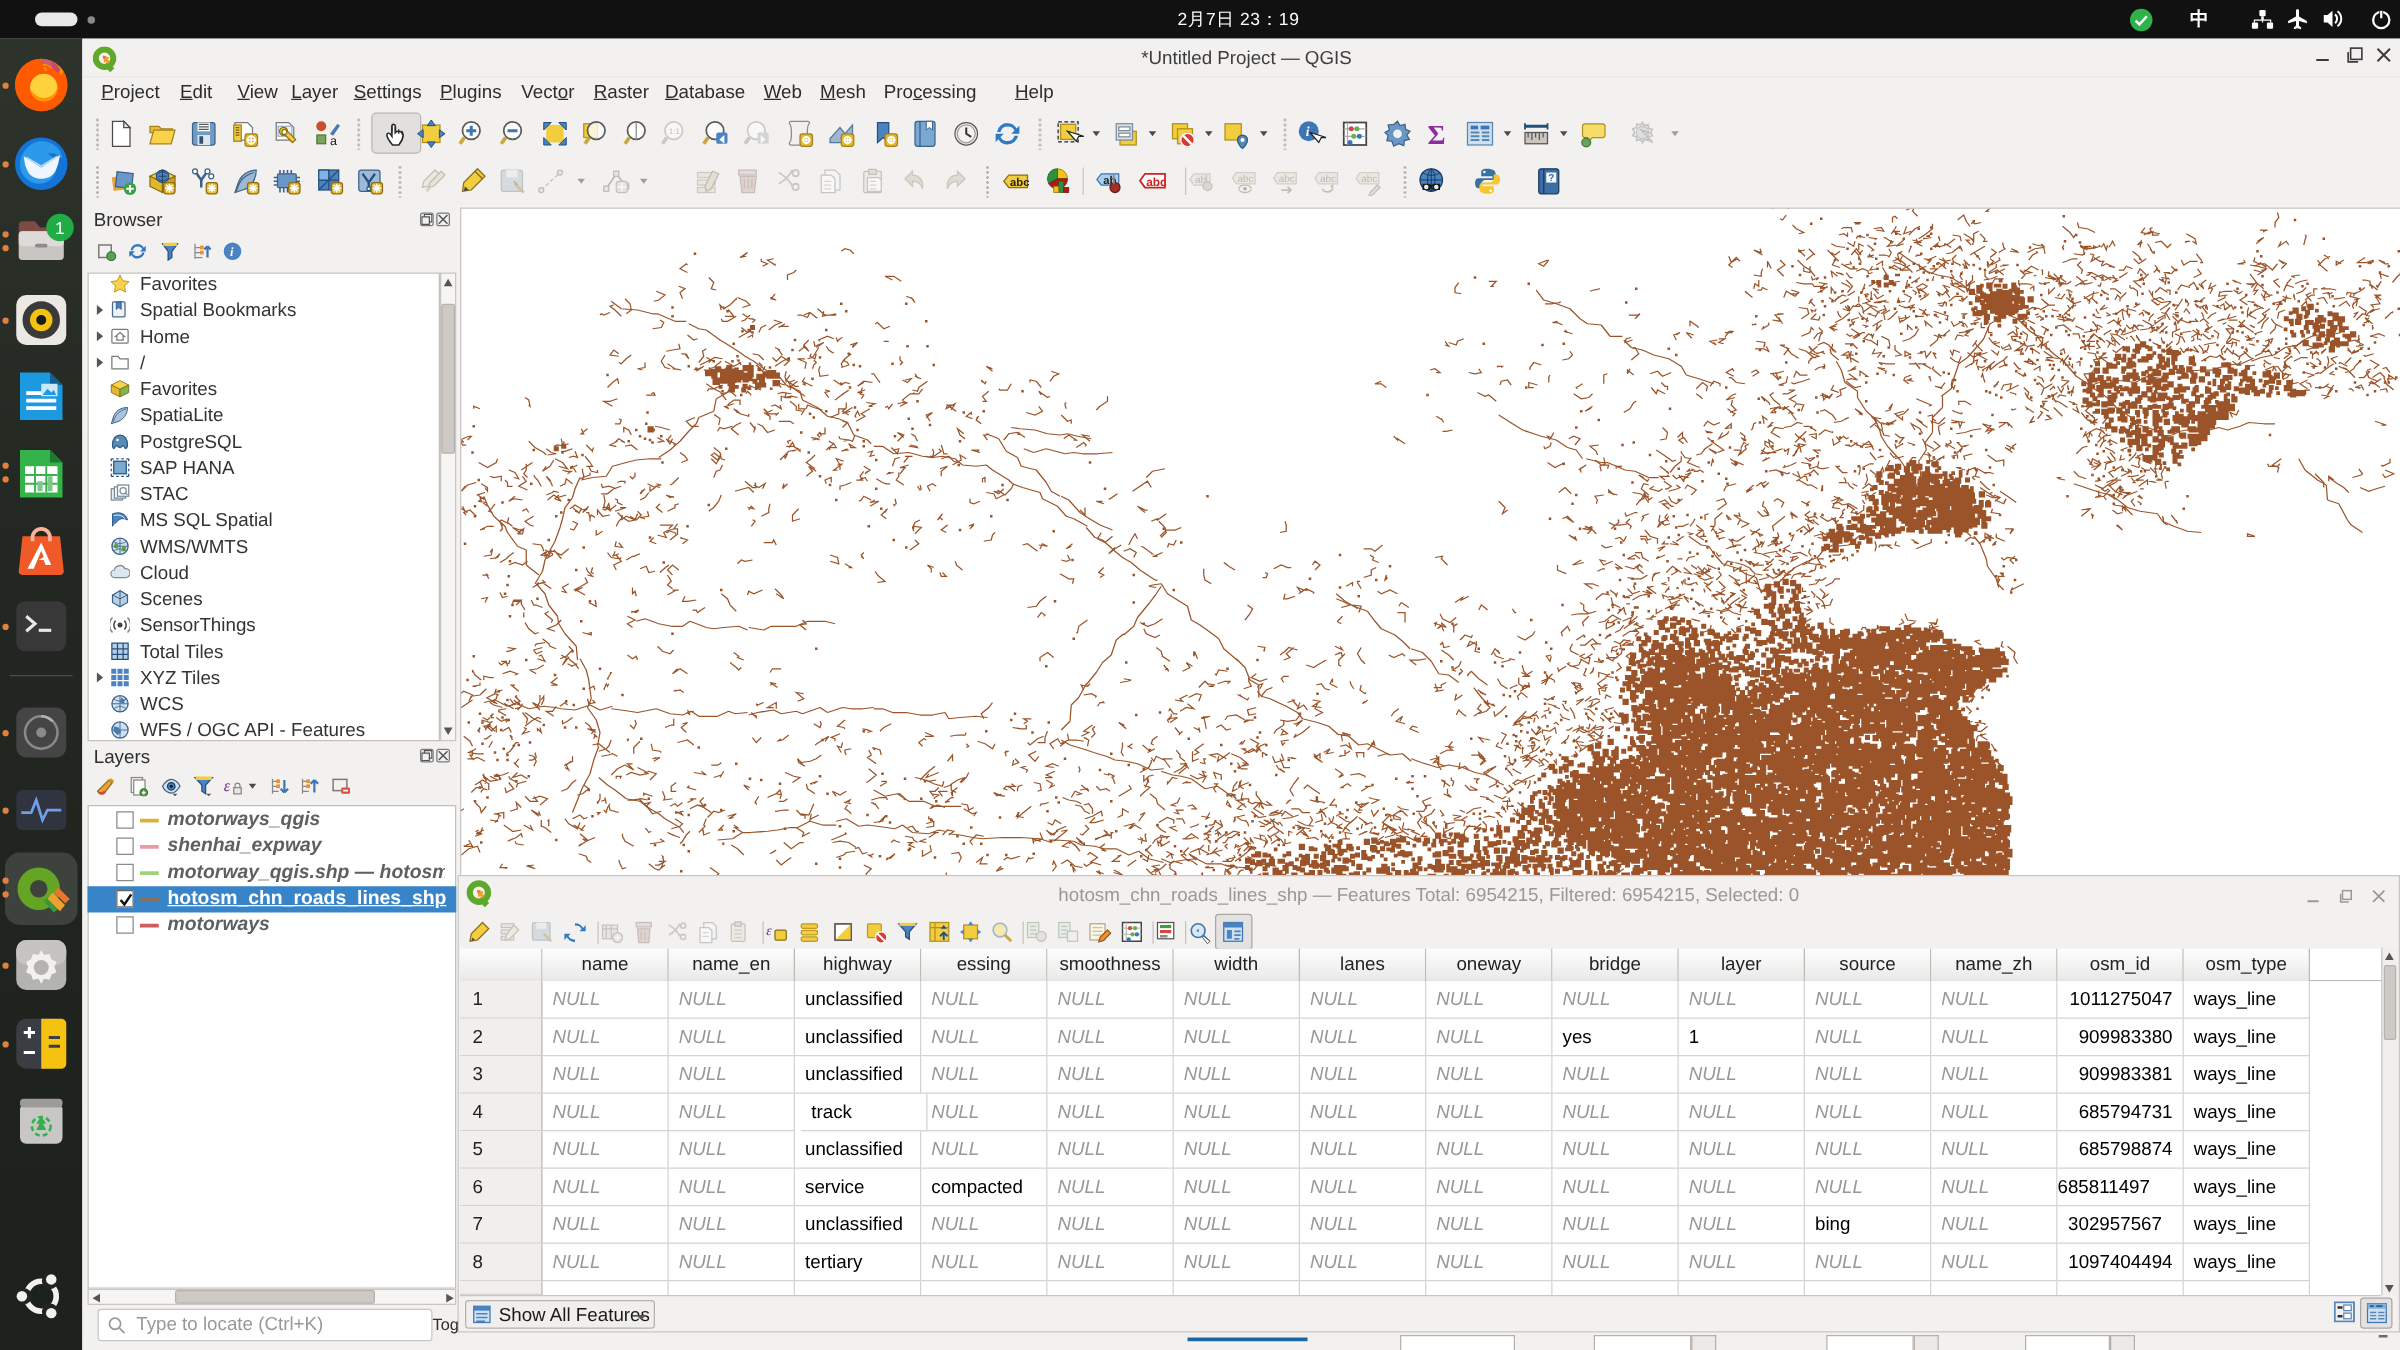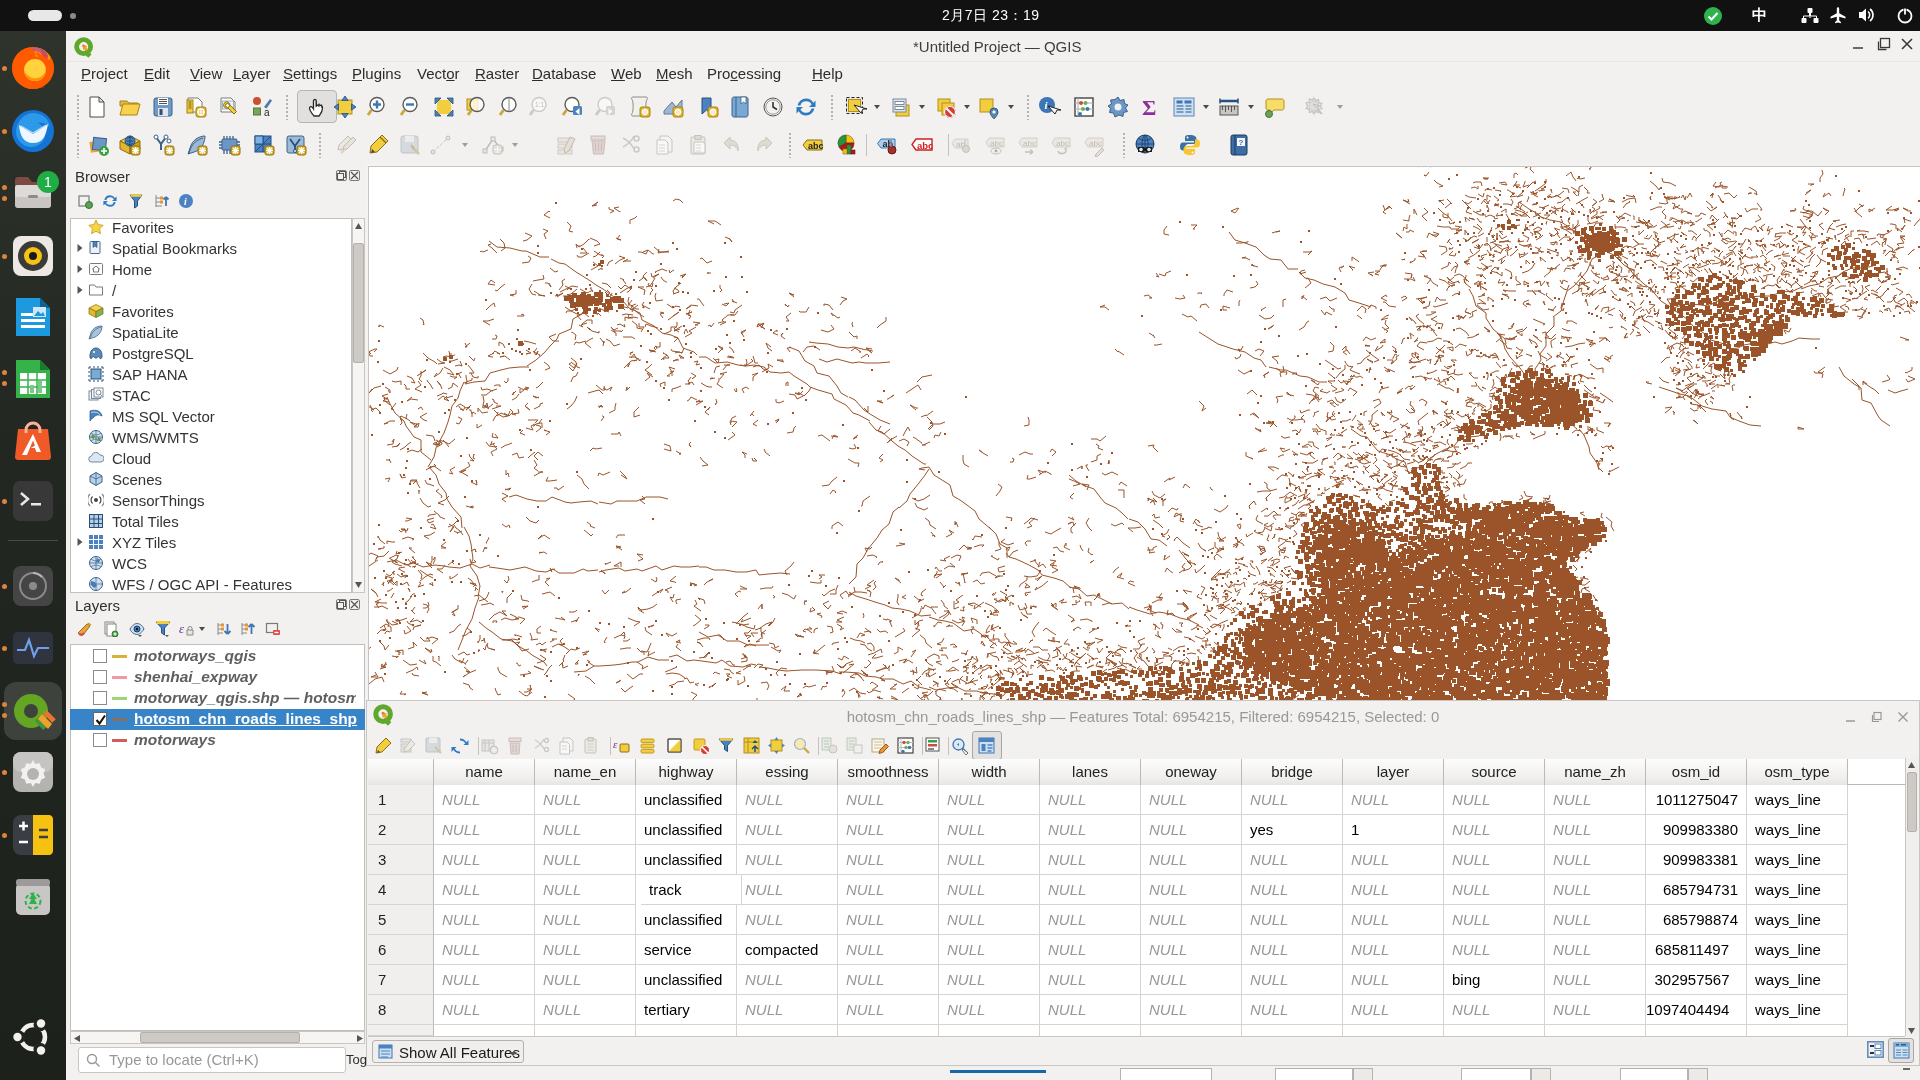--- a/index.html
+++ b/index.html
@@ -744,21 +744,21 @@
         <rect x="3.5" y="2.5" width="9" height="9" fill="#f6f8fa" stroke="#7a8a98"></rect>
         <rect x="6" y="1" width="9" height="9" fill="#fff" stroke="#7a8a98"></rect>
         <circle cx="10.5" cy="5.5" r="2.5" fill="none" stroke="#7a8a98"></circle>
         <path d="M12 7l2 2" stroke="#7a8a98"></path>
       </svg>
 <div class="trow" style="left:112px;top:387px">STAC</div>
 <svg class="icon16" style="left:88px;top:408px">
         <path d="M2 3c6-2 11 0 12 5-4-2-6-1-8 1S3 11 2 13z" fill="#4a82c2" stroke="#24507e" stroke-width=".7"></path>
         <path d="M3 4.5c4-1.2 7 0 9 2.5" stroke="#fff" stroke-width=".7" fill="none"></path>
       </svg>
-<div class="trow" style="left:112px;top:408px">MS SQL Vector</div>
+<div class="trow" style="left:112px;top:408px">MS SQL Spatial</div>
 <svg class="icon16" style="left:88px;top:429px">
         <circle cx="8" cy="8" r="6.5" fill="#cfe0f0" stroke="#3c6288"></circle>
         <path d="M8 1.5v13M1.5 8h13M3 4c3 2.5 7 2.5 10 0M3 12c3-2.5 7-2.5 10 0" stroke="#3c6288" stroke-width=".7" fill="none"></path>
         <path d="M4 5l3 2-1 3-3-1z" fill="#5a9a4a"></path>
         <path d="M10 8l3 1-1 3h-3z" fill="#5a9a4a"></path>
       </svg>
 <div class="trow" style="left:112px;top:429px">WMS/WMTS</div>
 <svg class="icon16" style="left:88px;top:450px">
         <path d="M4 12a3 3 0 01-.5-6A4.5 4.5 0 0112 5a3.5 3.5 0 011 7z" fill="#dce6ee" stroke="#7a8a98"></path>
       </svg>
@@ -1164,21 +1164,21 @@
 <div class="cell" style="left:636px;top:935px;width:101px">service</div>
 <div class="cell" style="left:737px;top:935px;width:101px">compacted</div>
 <div class="cell null" style="left:838px;top:935px;width:101px">NULL</div>
 <div class="cell null" style="left:939px;top:935px;width:101px">NULL</div>
 <div class="cell null" style="left:1040px;top:935px;width:101px">NULL</div>
 <div class="cell null" style="left:1141px;top:935px;width:101px">NULL</div>
 <div class="cell null" style="left:1242px;top:935px;width:101px">NULL</div>
 <div class="cell null" style="left:1343px;top:935px;width:101px">NULL</div>
 <div class="cell null" style="left:1444px;top:935px;width:101px">NULL</div>
 <div class="cell null" style="left:1545px;top:935px;width:101px">NULL</div>
-<div class="cell" style="left:1646px;top:935px;width:101px;text-align:center;padding-right:8px;padding-left:0">685811497</div>
+<div class="cell" style="left:1646px;top:935px;width:101px;text-align:left;padding-right:8px;padding-left:0">685811497</div>
 <div class="cell" style="left:1747px;top:935px;width:101px">ways_line</div>
 <div class="rnum" style="top:965px;height:30px">7</div>
 <div class="cell null" style="left:434px;top:965px;width:101px">NULL</div>
 <div class="cell null" style="left:535px;top:965px;width:101px">NULL</div>
 <div class="cell" style="left:636px;top:965px;width:101px">unclassified</div>
 <div class="cell null" style="left:737px;top:965px;width:101px">NULL</div>
 <div class="cell null" style="left:838px;top:965px;width:101px">NULL</div>
 <div class="cell null" style="left:939px;top:965px;width:101px">NULL</div>
 <div class="cell null" style="left:1040px;top:965px;width:101px">NULL</div>
 <div class="cell null" style="left:1141px;top:965px;width:101px">NULL</div>
@@ -1194,21 +1194,21 @@
 <div class="cell" style="left:636px;top:995px;width:101px">tertiary</div>
 <div class="cell null" style="left:737px;top:995px;width:101px">NULL</div>
 <div class="cell null" style="left:838px;top:995px;width:101px">NULL</div>
 <div class="cell null" style="left:939px;top:995px;width:101px">NULL</div>
 <div class="cell null" style="left:1040px;top:995px;width:101px">NULL</div>
 <div class="cell null" style="left:1141px;top:995px;width:101px">NULL</div>
 <div class="cell null" style="left:1242px;top:995px;width:101px">NULL</div>
 <div class="cell null" style="left:1343px;top:995px;width:101px">NULL</div>
 <div class="cell null" style="left:1444px;top:995px;width:101px">NULL</div>
 <div class="cell null" style="left:1545px;top:995px;width:101px">NULL</div>
-<div class="cell" style="left:1646px;top:995px;width:101px;padding-right:8px;padding-left:0">1097404494</div>
+<div class="cell" style="left:1646px;top:995px;width:101px;text-align:right;padding-right:8px;padding-left:0">1097404494</div>
 <div class="cell" style="left:1747px;top:995px;width:101px">ways_line</div>
 <div class="rnum" style="top:1025px;height:11px"></div>
 <div class="abs" style="left:434px;top:1025px;width:101px;height:11px;border-right:1px solid #d6d3d0"></div>
 <div class="abs" style="left:535px;top:1025px;width:101px;height:11px;border-right:1px solid #d6d3d0"></div>
 <div class="abs" style="left:636px;top:1025px;width:101px;height:11px;border-right:1px solid #d6d3d0"></div>
 <div class="abs" style="left:737px;top:1025px;width:101px;height:11px;border-right:1px solid #d6d3d0"></div>
 <div class="abs" style="left:838px;top:1025px;width:101px;height:11px;border-right:1px solid #d6d3d0"></div>
 <div class="abs" style="left:939px;top:1025px;width:101px;height:11px;border-right:1px solid #d6d3d0"></div>
 <div class="abs" style="left:1040px;top:1025px;width:101px;height:11px;border-right:1px solid #d6d3d0"></div>
 <div class="abs" style="left:1141px;top:1025px;width:101px;height:11px;border-right:1px solid #d6d3d0"></div>

